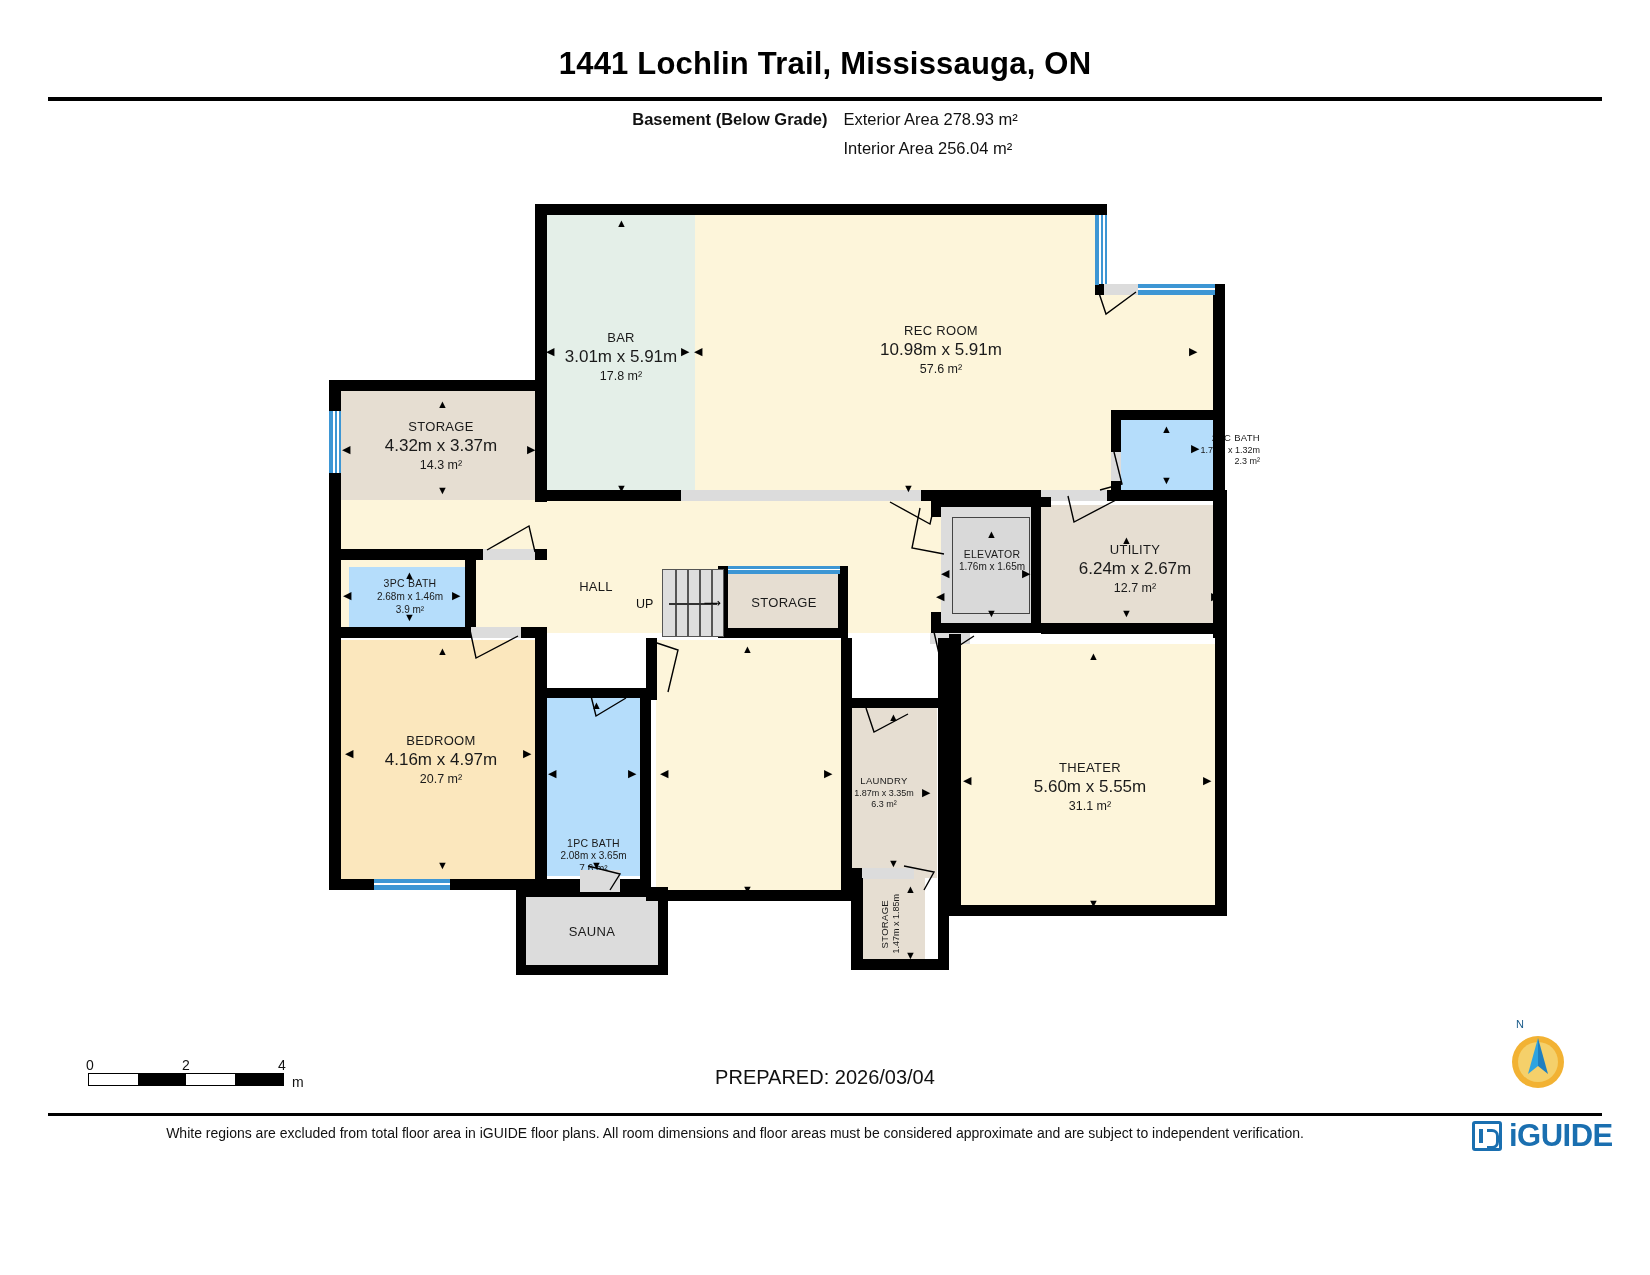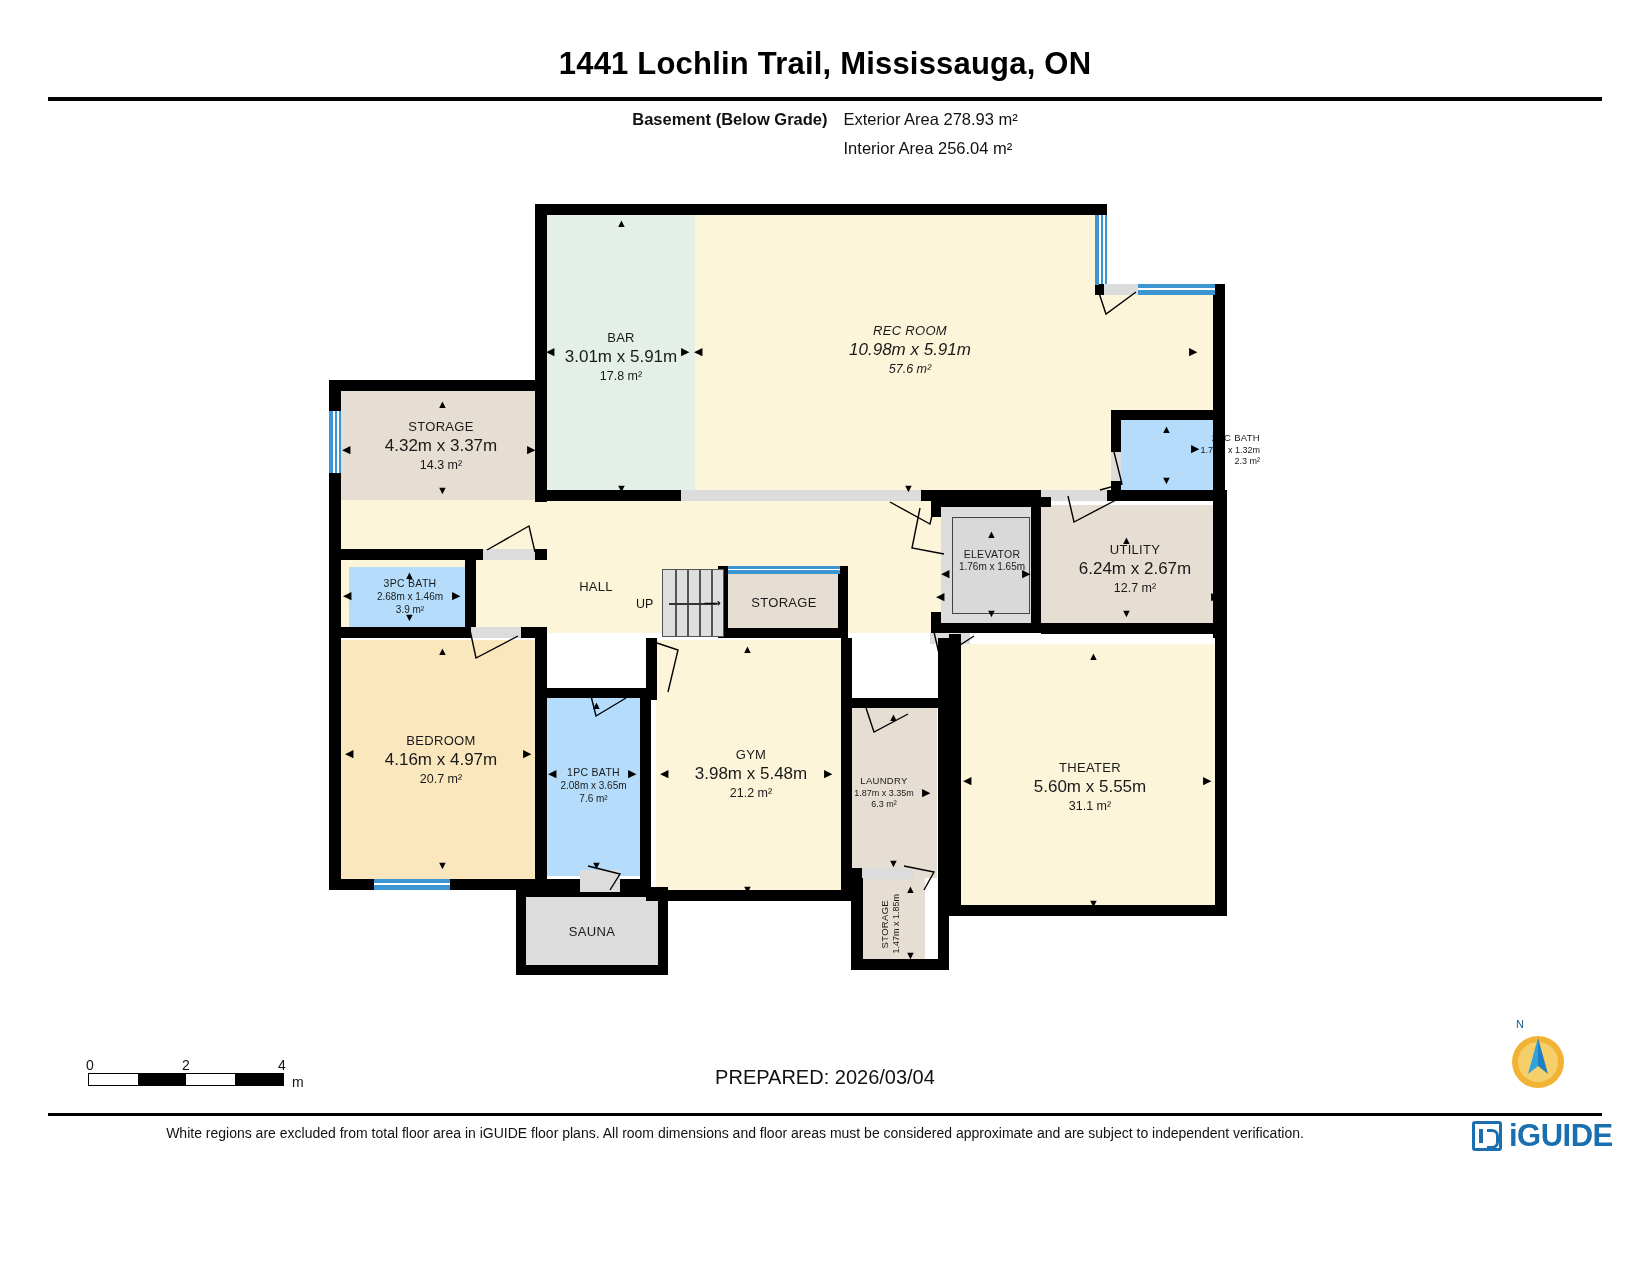--- a/index.html
+++ b/index.html
@@ -139,21 +139,21 @@
   <div id="plan">
 
     <div class="room" style="left:547px;top:214px;width:148px;height:286px;background:#e4efe8;">
       <div class="rname">BAR</div>
       <div class="rdim">3.01m x 5.91m</div>
       <div class="rarea">17.8 m²</div>
     </div>
 
     <div style="position:absolute;left:695px;top:214px;width:400px;height:286px;background:#fdf5da;"></div>
     <div style="position:absolute;left:1095px;top:290px;width:118px;height:210px;background:#fdf5da;"></div>
-    <div class="room" style="left:800px;top:320px;width:220px;height:60px;font-style:italic;">
+    <div class="room" style="left:831px;top:320px;width:220px;height:60px;">
       <div class="rname">REC ROOM</div>
       <div class="rdim">10.98m x 5.91m</div>
       <div class="rarea">57.6 m²</div>
     </div>
 
     <div class="room" style="left:341px;top:390px;width:200px;height:112px;background:#e6ded2;">
       <div class="rname">STORAGE</div>
       <div class="rdim">4.32m x 3.37m</div>
       <div class="rarea">14.3 m²</div>
     </div>
@@ -193,32 +193,27 @@
       <div class="rdim">6.24m x 2.67m</div>
       <div class="rarea">12.7 m²</div>
     </div>
 
     <div class="room" style="left:341px;top:640px;width:200px;height:240px;background:#fbe7bd;">
       <div class="rname">BEDROOM</div>
       <div class="rdim">4.16m x 4.97m</div>
       <div class="rarea">20.7 m²</div>
     </div>
 
-    <div class="room small" style="left:547px;top:696px;width:93px;height:180px;background:#b5ddfb;">
+    <div class="room small" style="left:547px;top:696px;width:93px;height:180px;background:#b5ddfb;justify-content:flex-end;">
       <div class="rname">1PC BATH</div>
       <div class="rdim">2.08m x 3.65m</div>
       <div class="rarea">7.6 m²</div>
     </div>
 
     <div style="position:absolute;left:656px;top:640px;width:186px;height:258px;background:#fdf5da;"></div>
-    <div class="room" style="left:672px;top:745px;width:158px;height:58px;">
-      <div class="rname">GYM</div>
-      <div class="rdim">3.98m x 5.48m</div>
-      <div class="rarea">21.2 m²</div>
-    </div>
 
     <div style="position:absolute;left:851px;top:706px;width:86px;height:172px;background:#e6ded2;"></div>
     <div class="room tiny" style="left:828px;top:770px;width:112px;height:46px;">
       <div class="rname">LAUNDRY</div>
       <div class="rdim">1.87m x 3.35m</div>
       <div class="rarea">6.3 m²</div>
     </div>
 
     <div style="position:absolute;left:959px;top:644px;width:260px;height:272px;background:#fdf5da;"></div>
     <div class="room" style="left:1010px;top:758px;width:160px;height:58px;">

